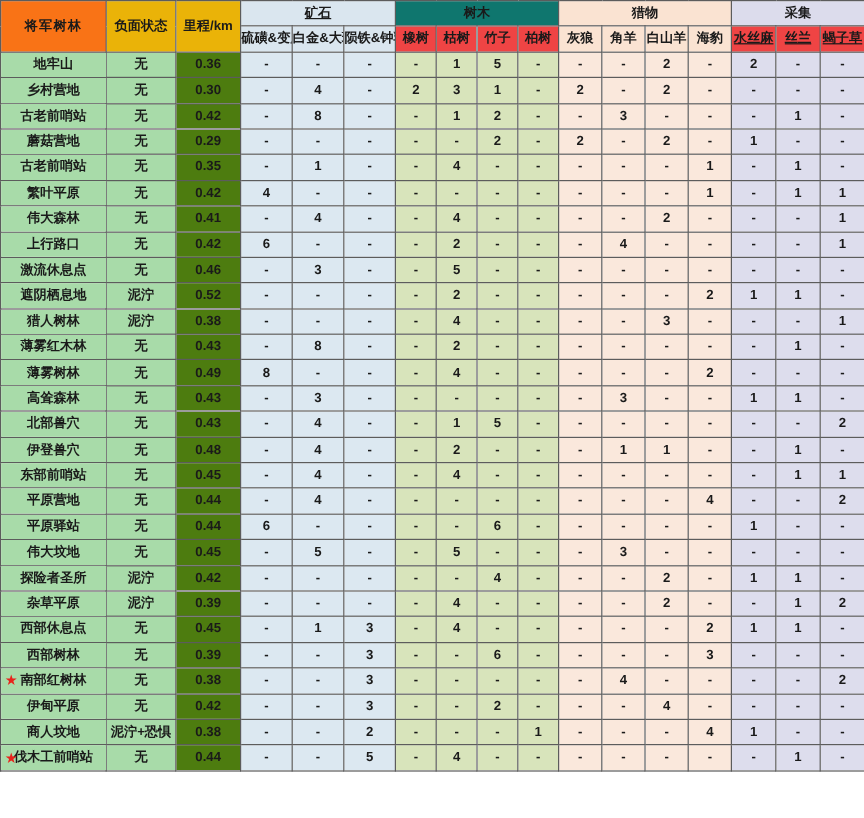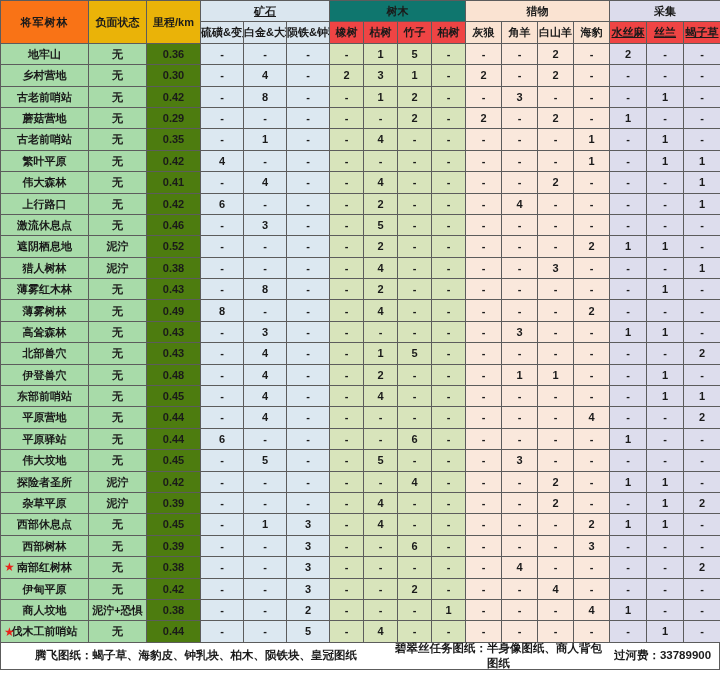--- a/index.html
+++ b/index.html
@@ -738,18 +738,13 @@
           <td class="c-hunt dash">-</td>
           <td class="c-hunt dash">-</td>
           <td class="c-hunt dash">-</td>
           <td class="c-gather dash">-</td>
           <td class="c-gather">1</td>
           <td class="c-gather dash">-</td>
         </tr>
       </tbody>
   </table>
 
-  <div class="footer">
-    <div class="f1">腾飞图纸：蝎子草、海豹皮、钟乳块、柏木、陨铁块、皇冠图纸</div>
-    <div class="f2">碧翠丝任务图纸：半身像图纸、商人背包图纸</div>
-    <div class="f3">过河费：33789900</div>
-  </div>
 </div>
 
 </body></html>

